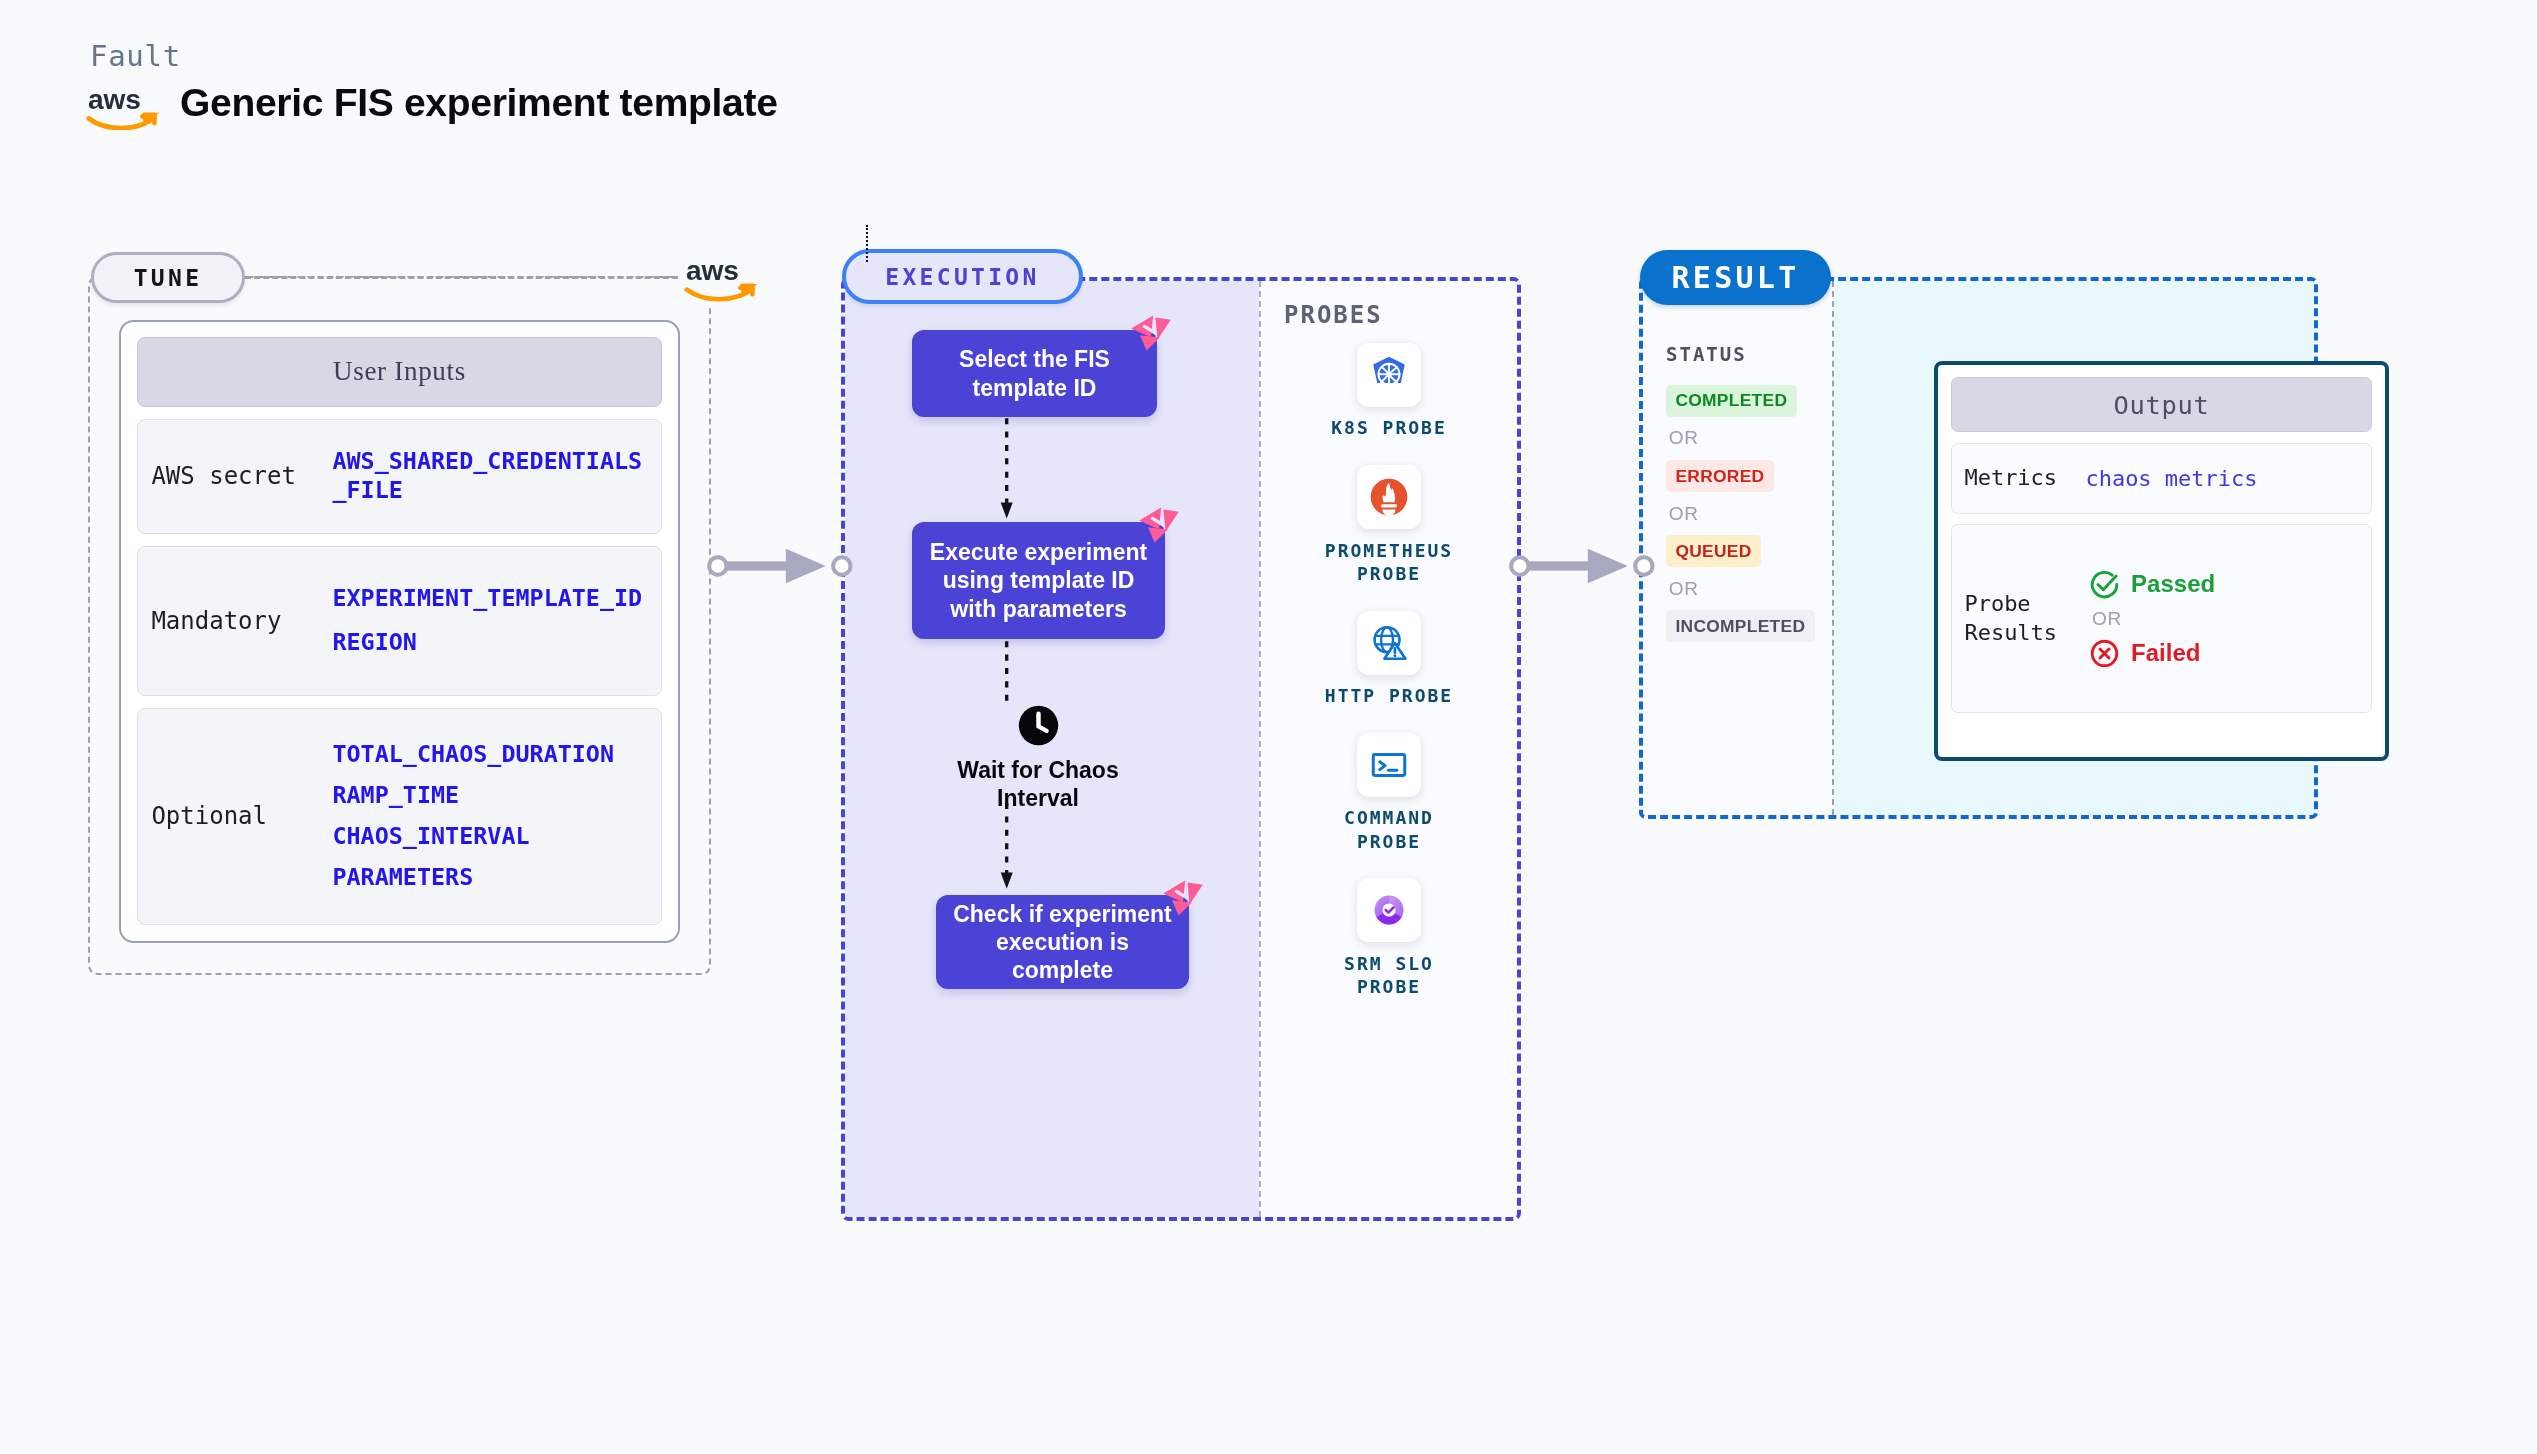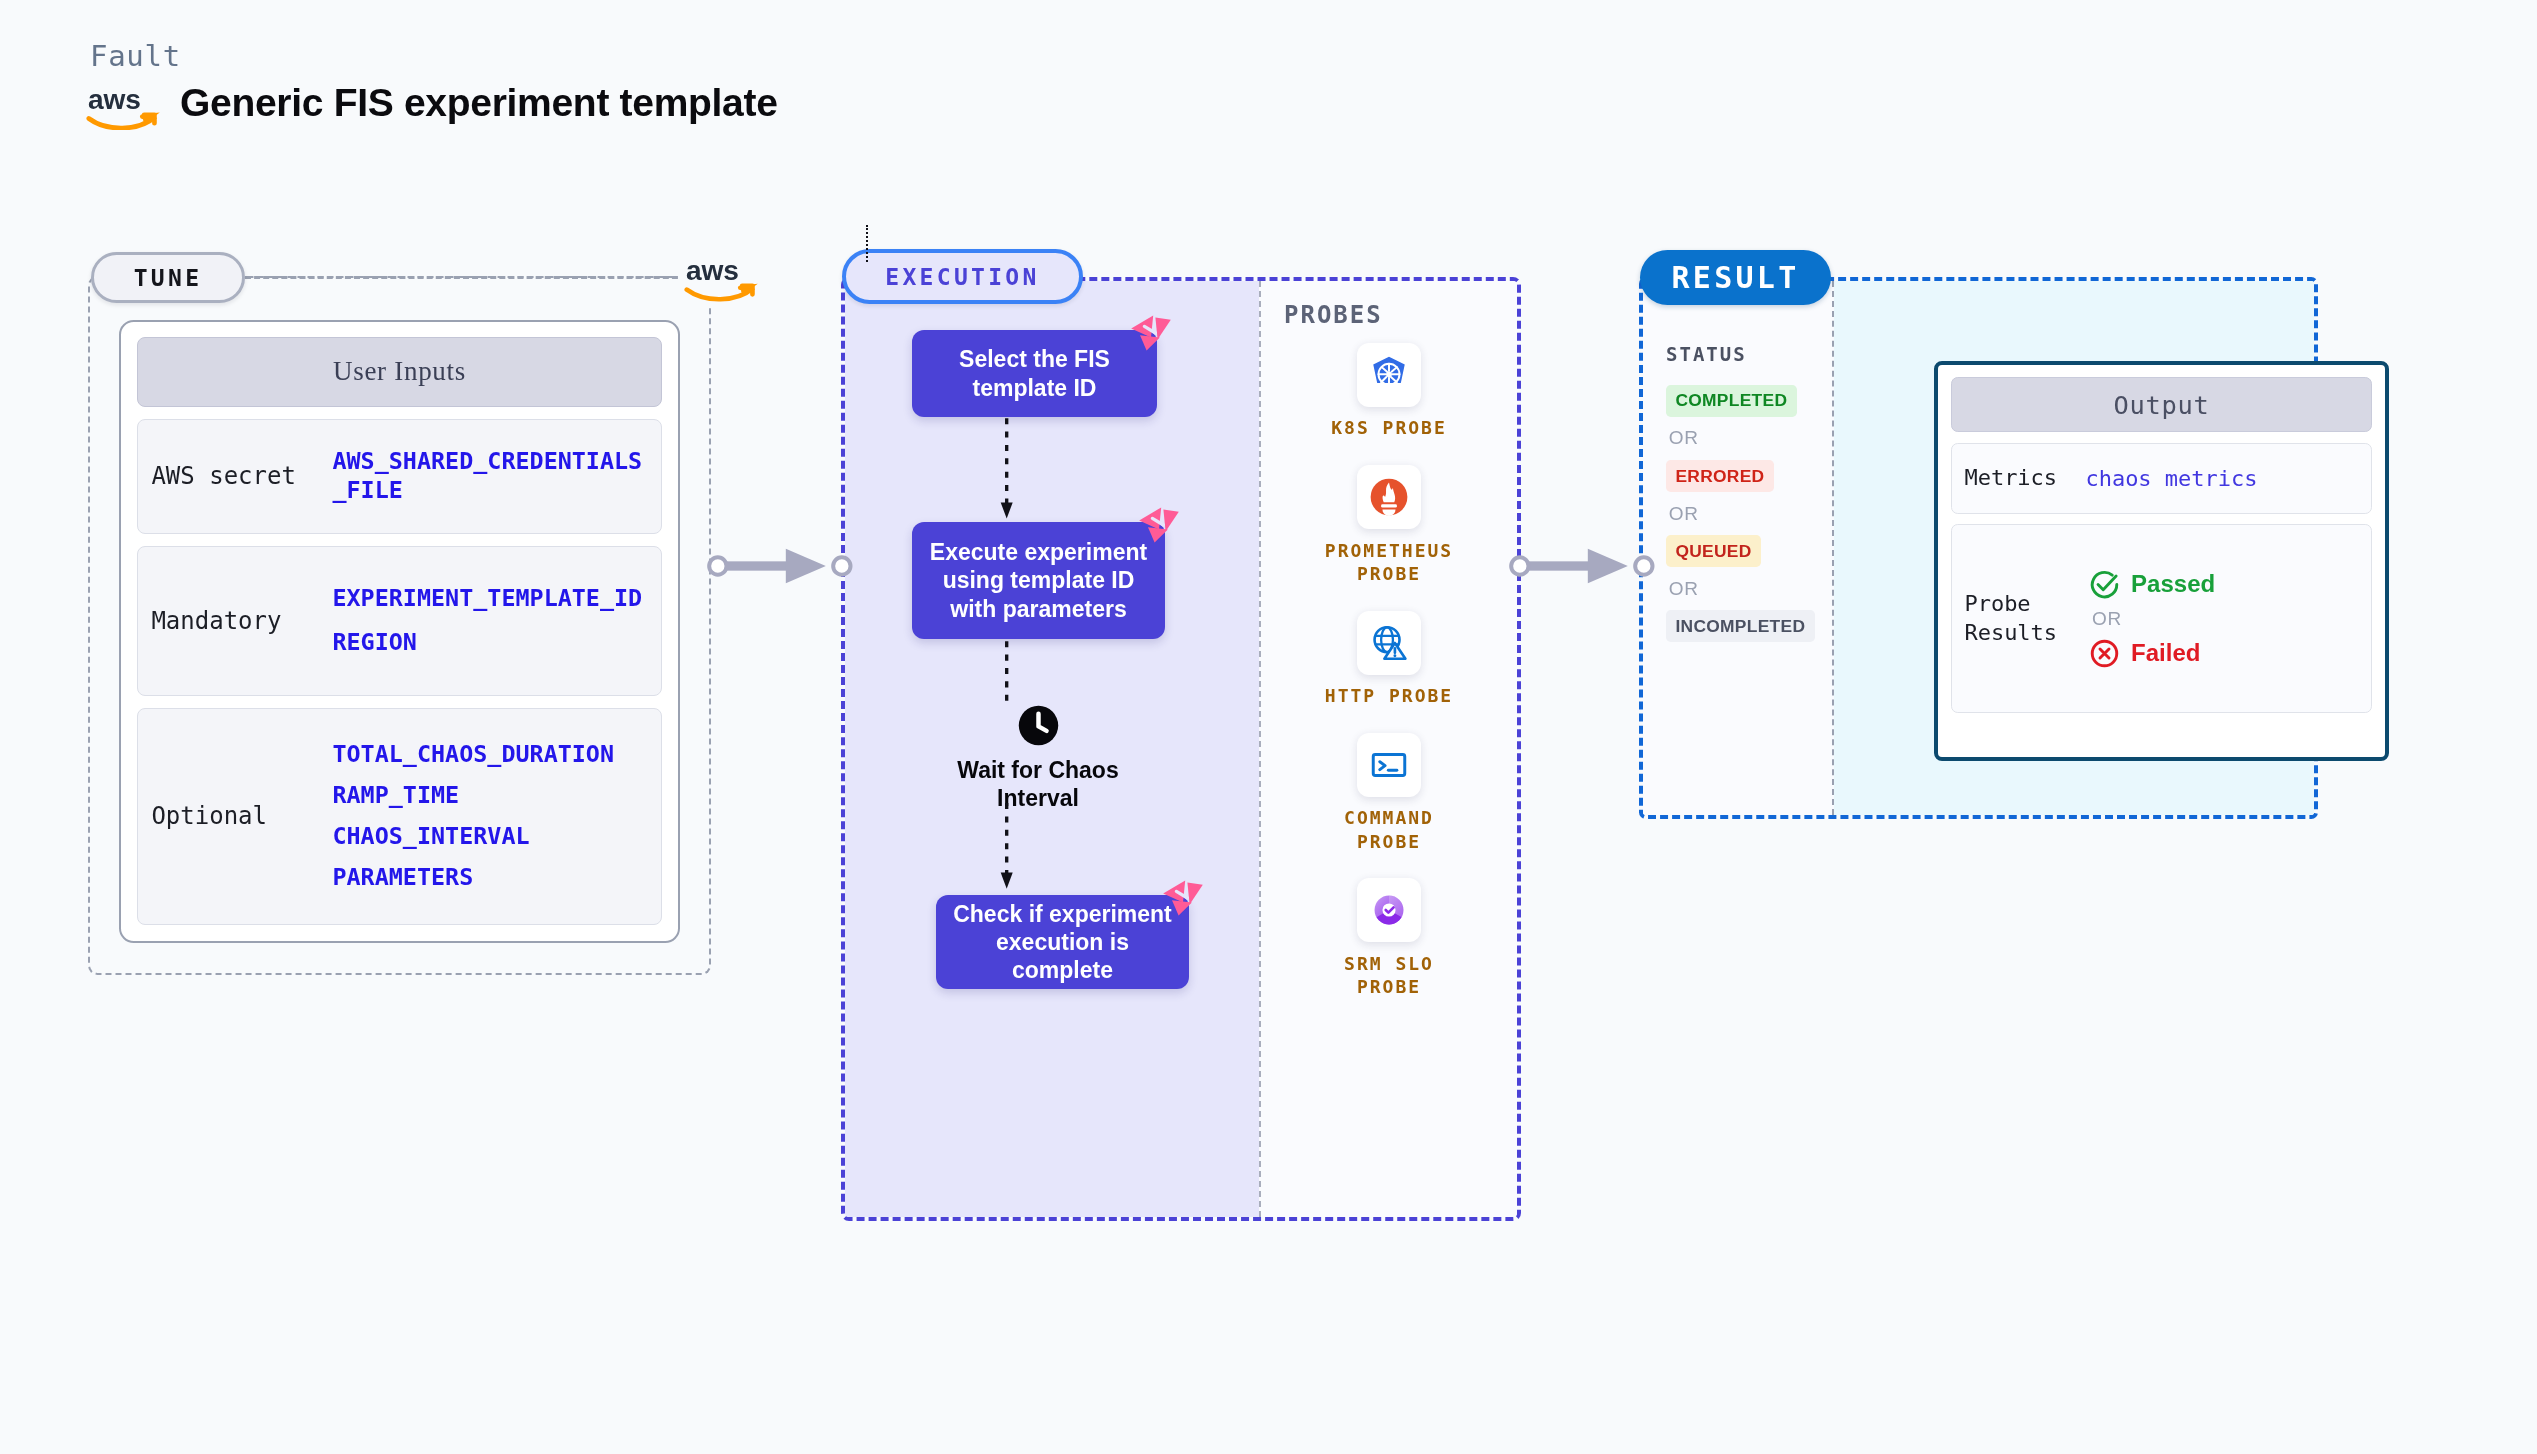--- a/index.html
+++ b/index.html
@@ -164,21 +164,21 @@
   }
   .probe { display: flex; flex-direction: column; align-items: center; gap: 9.4px; width: 201px; }
   .probe-ico {
     width: 64px; height: 64px; background: #ffffff; border-radius: 12px;
     box-shadow: 0 2.7px 8px rgba(30,35,70,.12);
     display: flex; align-items: center; justify-content: center;
   }
   .probe-ico svg { width: 42px; height: 42px; }
   .probe-name {
     font-family: "DejaVu Sans Mono", monospace;
-    font-size: 18px; color: #a16207; letter-spacing: 2px; text-align: center;
+    font-size: 18px; color: #0c4a6e; letter-spacing: 2px; text-align: center;
     line-height: 1.3; font-weight: bold; white-space: pre-line;
   }
 
   
   .result-outer {
     position: absolute; left: 1639px; top: 277px;
     width: 679px; height: 542px;
     border: 4px dashed #1167d6; border-radius: 6.7px;
     display: flex;
   }

